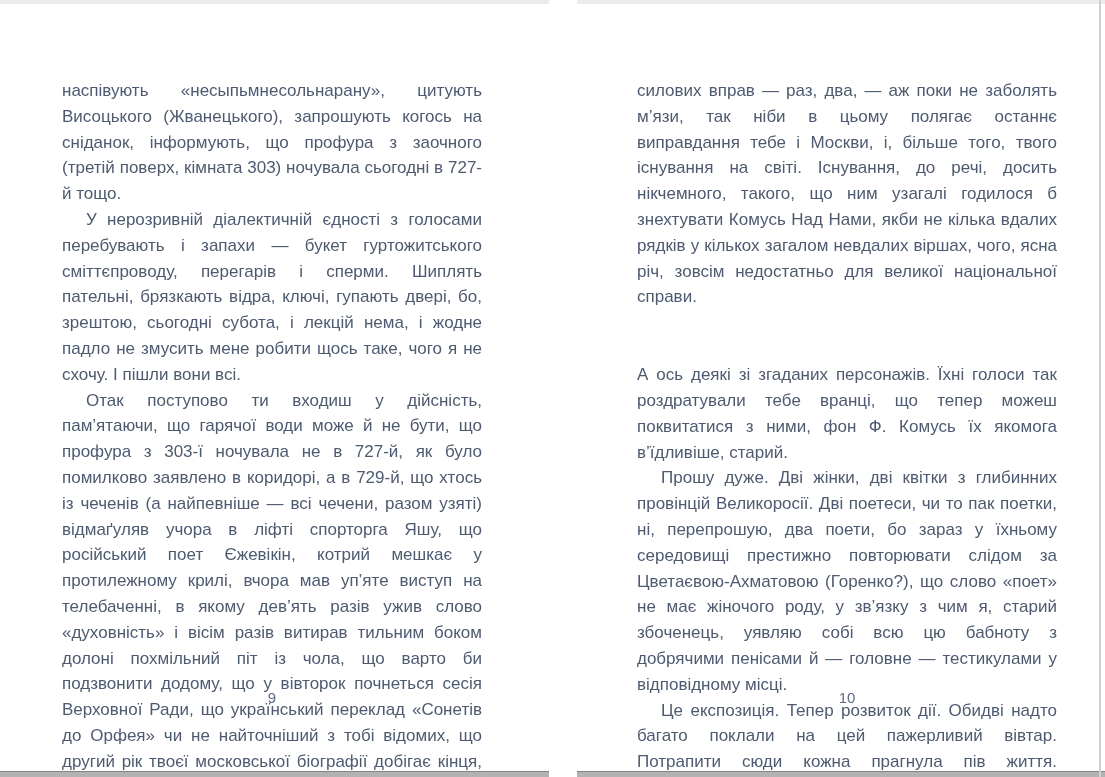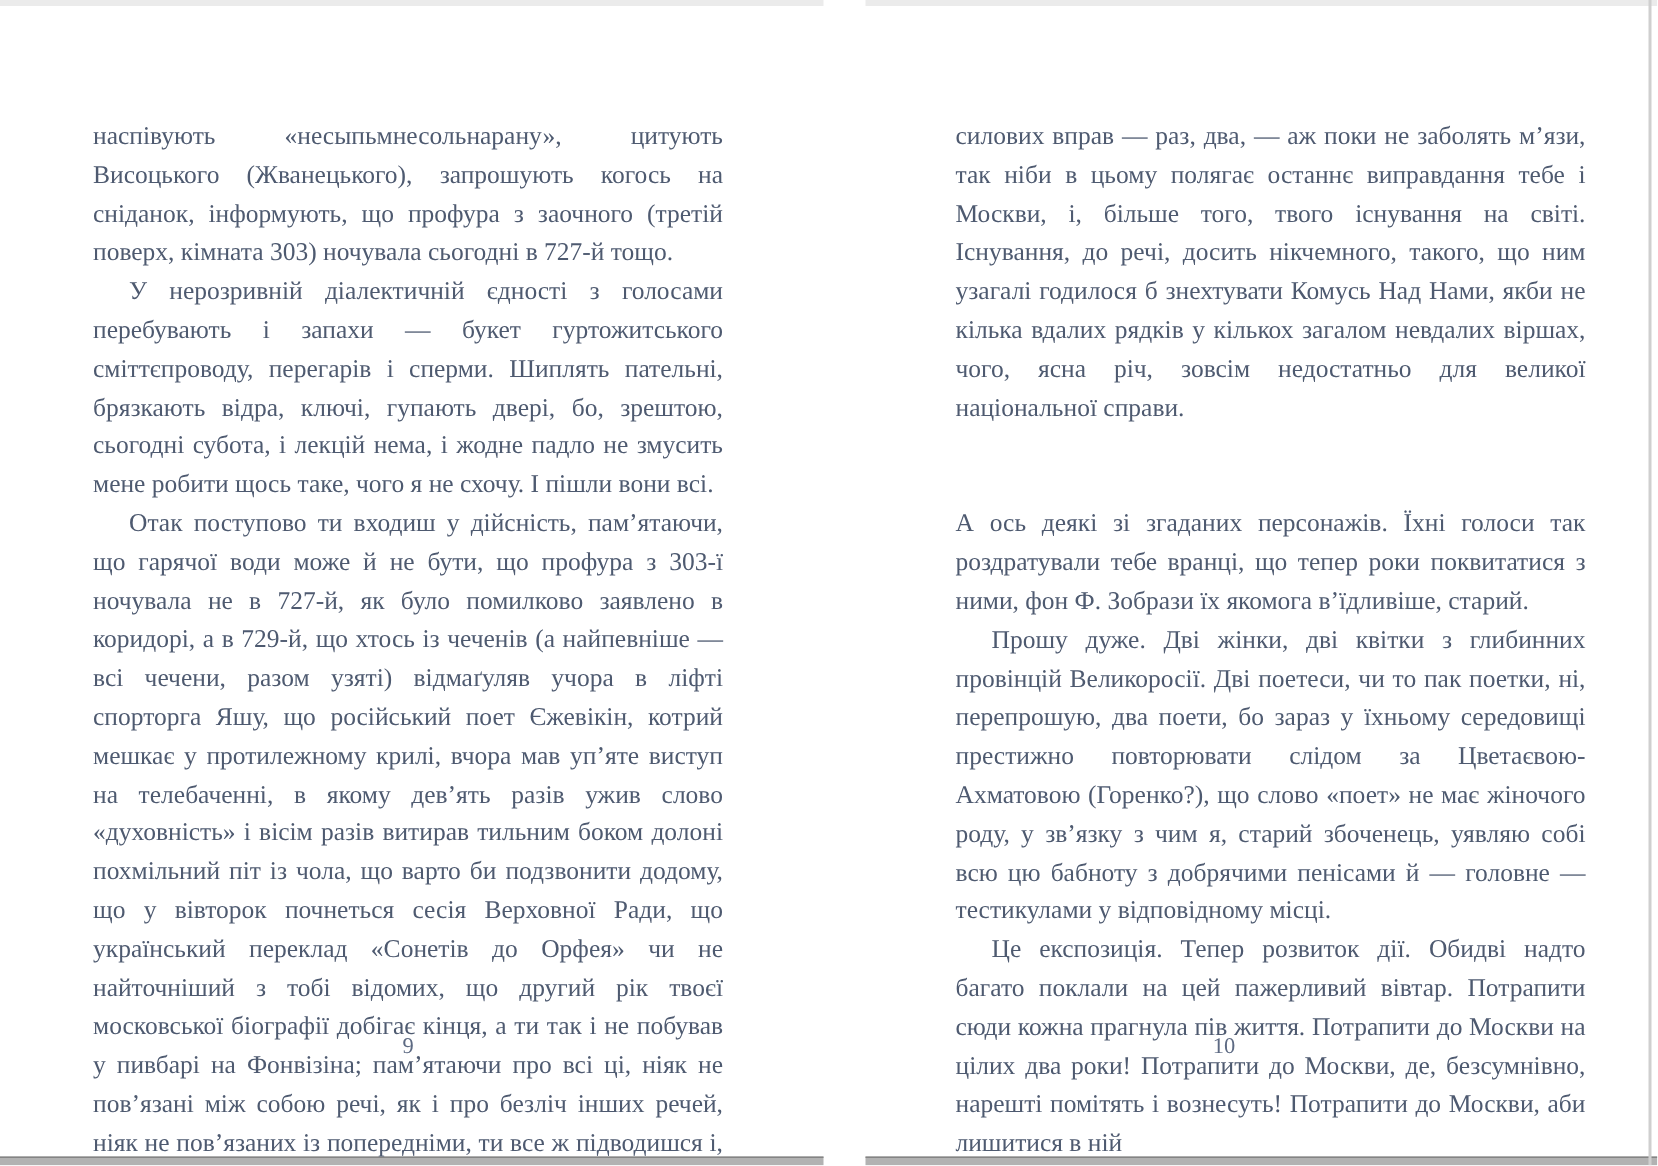--- a/index.html
+++ b/index.html
@@ -6,21 +6,21 @@
     margin: 0;
     padding: 0;
     background: #ffffff;
   }
   .spread {
     position: relative;
     width: 1105px;
     height: 777px;
     background: #ffffff;
     overflow: hidden;
-    font-family: Liberation Serif, serif;
+    font-family: Liberation Sans, sans-serif;
   }
   
   .edge-top {
     position: absolute;
     top: 0;
     height: 4px;
     background: #ebebeb;
   }
   .edge-bottom {
     position: absolute;
@@ -62,21 +62,21 @@
   .page-number {
     position: absolute;
     top: 688px;
     width: 420px;
     text-align: center;
     color: #5d6a83;
     font-size: 15px;
     line-height: 20px;
   }
   .page-number-left  { left: 62px; }
-  .page-number-right { left: 606px; }
+  .page-number-right { left: 637px; }
 </style>
 </head>
 <body>
 
 <div class="spread">
 
   <div class="edge-top edge-left-part"></div>
   <div class="edge-top edge-right-part"></div>
   <div class="edge-bottom edge-left-part"></div>
   <div class="edge-bottom edge-right-part"></div>
@@ -84,19 +84,19 @@
 
   <div class="page-text page-text-left">
     <p class="noindent">наспівують «несыпьмнесольнарану», цитують Висоцького (Жванецького), запрошують когось на сніданок, інформують, що профура з заочного (третій поверх, кімната 303) ночувала сьогодні в 727-й тощо.</p>
     <p>У нерозривній діалектичній єдності з голосами перебувають і запахи — букет гуртожитського сміттєпроводу, перегарів і сперми. Шиплять пательні, брязкають відра, ключі, гупають двері, бо, зрештою, сьогодні субота, і лекцій нема, і жодне падло не змусить мене робити щось таке, чого я не схочу. І пішли вони всі.</p>
     <p>Отак поступово ти входиш у дійсність, пам’ятаючи, що гарячої води може й не бути, що профура з 303-ї ночувала не в 727-й, як було помилково заявлено в коридорі, а в 729-й, що хтось із чеченів (а найпевніше — всі чечени, разом узяті) відмаґуляв учора в ліфті спорторга Яшу, що російський поет Єжевікін, котрий мешкає у протилежному крилі, вчора мав уп’яте виступ на телебаченні, в якому дев’ять разів ужив слово «духовність» і вісім разів витирав тильним боком долоні похмільний піт із чола, що варто би подзвонити додому, що у вівторок почнеться сесія Верховної Ради, що український переклад «Сонетів до Орфея» чи не найточніший з тобі відомих, що другий рік твоєї московської біографії добігає кінця, а ти так і не побував у пивбарі на Фонвізіна; пам’ятаючи про всі ці, ніяк не пов’язані між собою речі, як і про безліч інших речей, ніяк не пов’язаних із попередніми, ти все ж підводишся і, походивши в самих лише трусах кімнатою, оцінивши з вікна той самий лажовий пейзаж із тими самими тополями і тьмяно-дощовими тяжкими хмарами, змушуєш себе до</p>
   </div>
   <div class="page-number page-number-left">9</div>
 
   <div class="page-text page-text-right">
     <p class="noindent">силових вправ — раз, два, — аж поки не заболять м’язи, так ніби в цьому полягає останнє виправдання тебе і Москви, і, більше того, твого існування на світі. Існування, до речі, досить нікчемного, такого, що ним узагалі годилося б знехтувати Комусь Над Нами, якби не кілька вдалих рядків у кількох загалом невдалих віршах, чого, ясна річ, зовсім недостатньо для великої національної справи.</p>
-    <p class="noindent section-break">А ось деякі зі згаданих персонажів. Їхні голоси так роздратували тебе вранці, що тепер роки поквитатися з ними, фон Ф. Зобрази їх якомога в’їдливіше, старий.</p>
+    <p class="noindent section-break">А ось деякі зі згаданих персонажів. Їхні голоси так роздратували тебе вранці, що тепер можеш поквитатися з ними, фон Ф. Комусь їх якомога в’їдливіше, старий.</p>
     <p>Прошу дуже. Дві жінки, дві квітки з глибинних провінцій Великоросії. Дві поетеси, чи то пак поетки, ні, перепрошую, два поети, бо зараз у їхньому середовищі престижно повторювати слідом за Цветаєвою-Ахматовою (Горенко?), що слово «поет» не має жіночого роду, у зв’язку з чим я, старий збоченець, уявляю собі всю цю бабноту з добрячими пенісами й — головне — тестикулами у відповідному місці.</p>
     <p>Це експозиція. Тепер розвиток дії. Обидві надто багато поклали на цей пажерливий вівтар. Потрапити сюди кожна прагнула пів життя. Потрапити до Москви на цілих два роки! Потрапити до Москви, де, безсумнівно, нарешті помітять і вознесуть! Потрапити до Москви, аби лишитися в ній</p>
   </div>
   <div class="page-number page-number-right">10</div>
 
 </div>
 
 </body></html>

